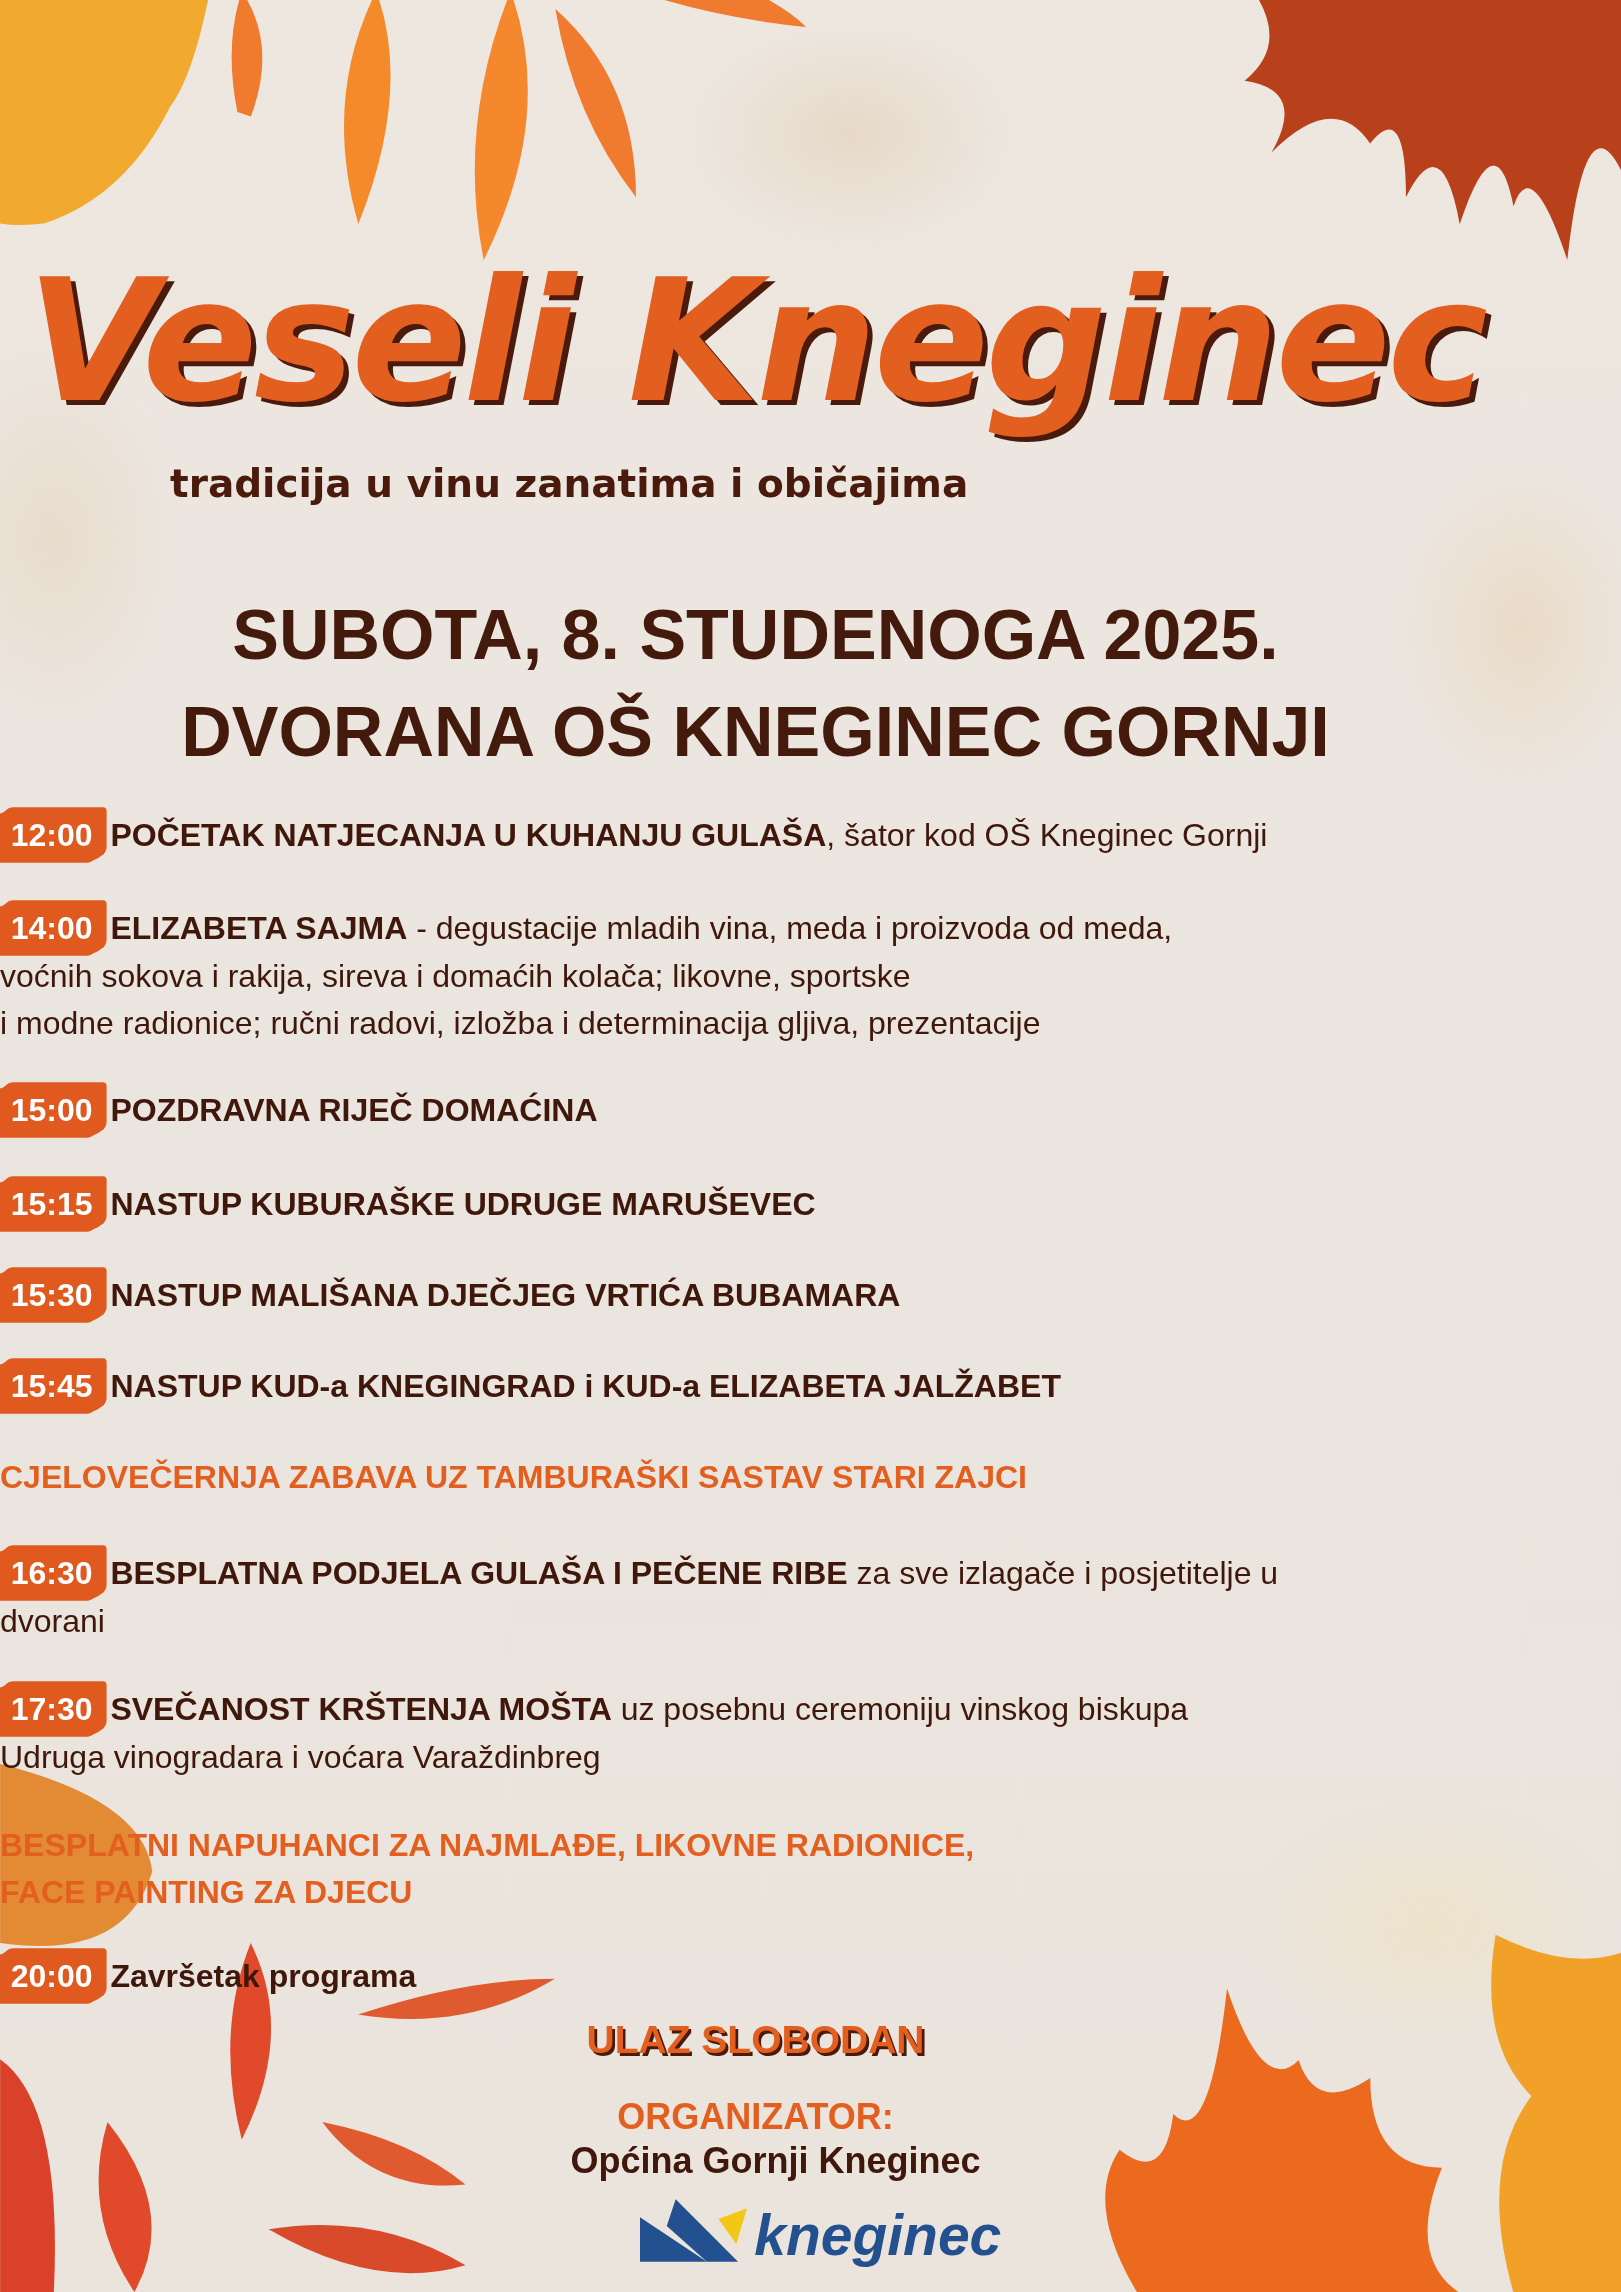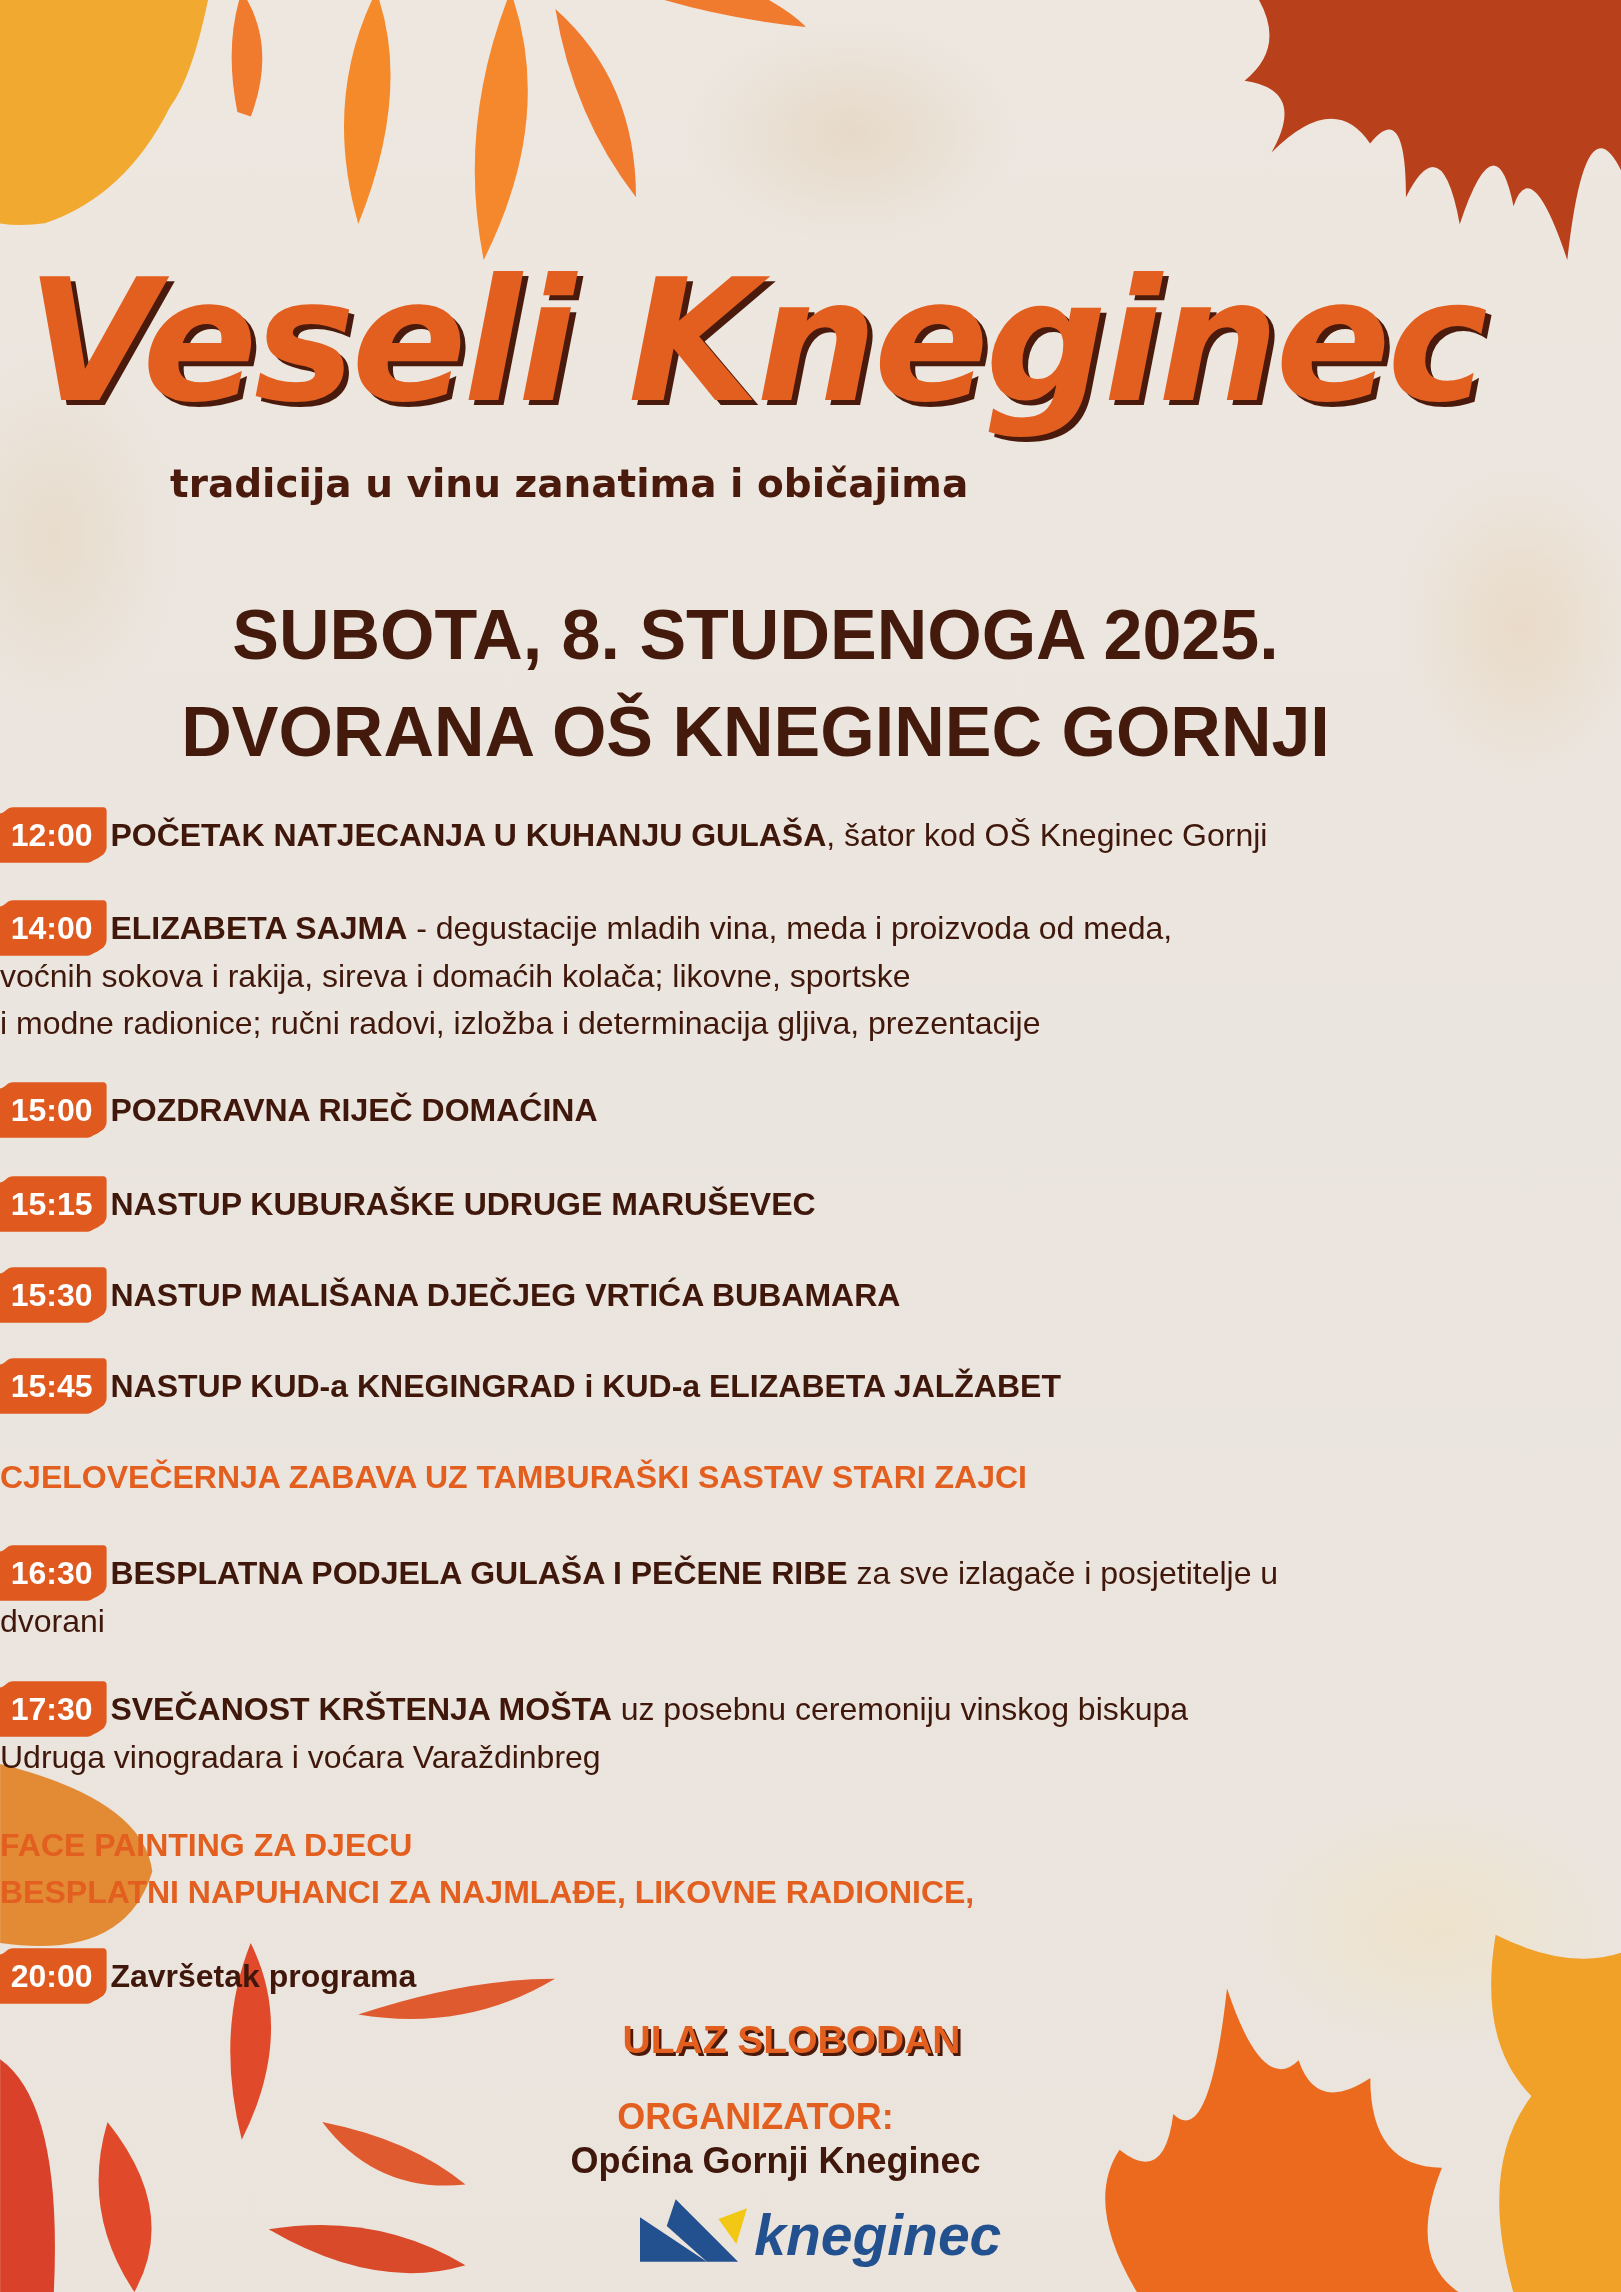--- a/index.html
+++ b/index.html
@@ -20,21 +20,21 @@
   .subtitle{position:absolute;top:461px;left:170px;font-family:"DejaVu Sans",sans-serif;
     font-weight:bold;font-size:39px;color:#4a1a0c;}
   .date{top:587px;font-weight:bold;font-size:70px;color:#431a0c;line-height:97px;}
   .row{position:absolute;left:0;width:1621px;color:#3f170b;
     font-family:"Liberation Sans",sans-serif;font-size:32px;line-height:47px;}
   .row b{font-weight:bold;}
   .badge{display:inline-block;background:#e05a1f;color:#fff;font-weight:bold;font-size:32px;
     padding:3.6px 10.7px;margin-right:7.2px;border-radius:9px 3.6px 10.7px 5.4px;line-height:43px;
     box-shadow:-5.4px 2.7px 0 #e05a1f, 3.6px -2.7px 0 #e05a1f;}
   .orange{color:#e35f1f;font-weight:bold;}
-  .ulaz{top:2018px;font-weight:bold;font-size:39px;color:#e35f1f;text-shadow:2.7px 2.7px 0 #4a1a0c;margin-left:36px;}
+  .ulaz{top:2018px;font-weight:bold;font-size:39px;color:#e35f1f;text-shadow:2.7px 2.7px 0 #4a1a0c;}
   .org{top:2096px;font-weight:bold;font-size:36px;color:#e35f1f;}
   .opc{top:2140px;font-weight:bold;font-size:36px;color:#3f170b;padding-left:20px;}
   .logo{position:absolute;top:2199px;left:640px;display:flex;align-items:center;}
   .logo-text{font-weight:bold;font-style:italic;font-size:57px;color:#23508e;margin-left:7.2px;}
 </style>
 </head>
 <body>
 
 <div class="bg"></div>
 
@@ -102,22 +102,22 @@
   <div><span class="badge">16:30</span><b>BESPLATNA PODJELA GULAŠA I PEČENE RIBE</b><span> za sve izlagače i posjetitelje u</span></div>
   <div>dvorani</div>
 </div>
 
 <div class="row" style="top:1684px">
   <div><span class="badge">17:30</span><b>SVEČANOST KRŠTENJA MOŠTA</b><span> uz posebnu ceremoniju vinskog biskupa</span></div>
   <div>Udruga vinogradara i voćara Varaždinbreg</div>
 </div>
 
 <div class="row orange" style="top:1822px">
+  <div>BESPLATNI NAPUHANCI ZA NAJMLAĐE, LIKOVNE RADIONICE,</div>
   <div>FACE PAINTING ZA DJECU</div>
-  <div>BESPLATNI NAPUHANCI ZA NAJMLAĐE, LIKOVNE RADIONICE,</div>
 </div>
 
 <div class="row" style="top:1951px">
   <span class="badge">20:00</span><b>Završetak programa</b>
 </div>
 
 <div class="center ulaz">ULAZ SLOBODAN</div>
 <div class="center org">ORGANIZATOR:</div>
 <div class="center opc">Općina Gornji Kneginec</div>
 

